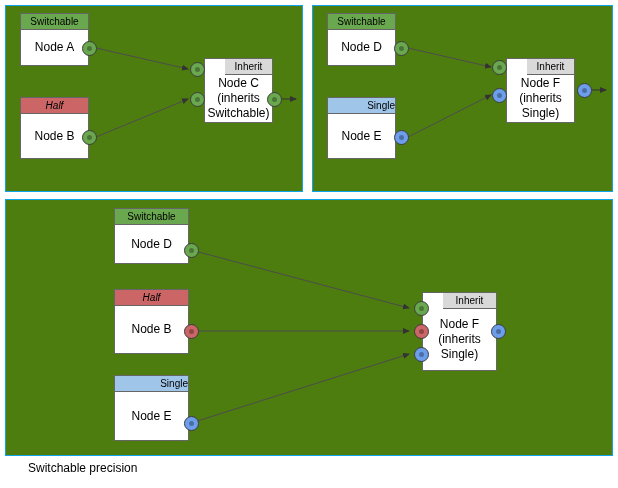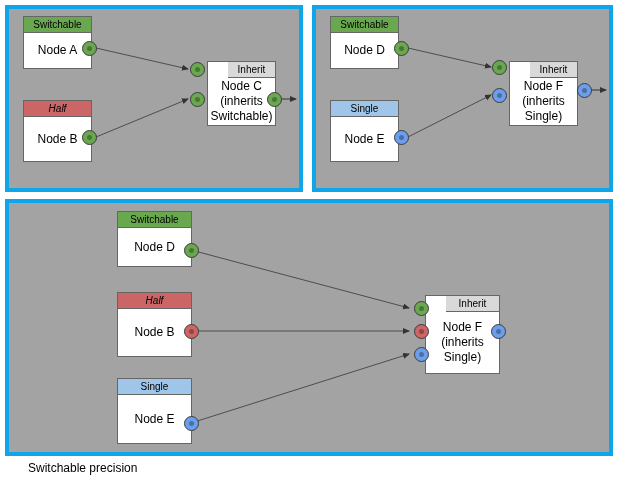--- a/index.html
+++ b/index.html
@@ -8,22 +8,22 @@
     background:#ffffff;
     font-family:"Liberation Sans", sans-serif;
     overflow:hidden;
     position:relative;
   }
   .canvas{position:absolute;left:0;top:0;width:618px;height:488px;}
 
   
   .panel{
     position:absolute;
-    background:#a3a3a3;
-    border:4px solid #0ea5e9;
+    background:#4d7c0f;
+    border:1px solid #0ea5e9;
     box-sizing:border-box;
   }
   #panel-1{left:5px;  top:5px;   width:298px; height:187px;}
   #panel-2{left:312px;top:5px;   width:301px; height:187px;}
   #panel-3{left:5px;  top:199px; width:608px; height:257px;}
 
   
   .node{
     position:absolute;
     box-sizing:border-box;
@@ -36,21 +36,21 @@
     line-height:15px;
     text-align:center;
     font-size:10px;
     color:#000000;
     border-bottom:1px solid #666666;
     overflow:hidden;
     white-space:nowrap;
   }
   .hdr-switchable{background:#6aa84f;}
   .hdr-half{background:#cc6666;font-style:italic;}
-  .hdr-single{background:#9fc5e8;}
+  .hdr-single{background:#9fc5e8;text-align:right;}
   .hdr-inherit{background:#d9d9d9;margin-left:20px;}
 
   .node-body{
     display:flex;
     align-items:center;
     justify-content:center;
     text-align:center;
     font-size:12px;
     color:#000000;
     line-height:15px;

